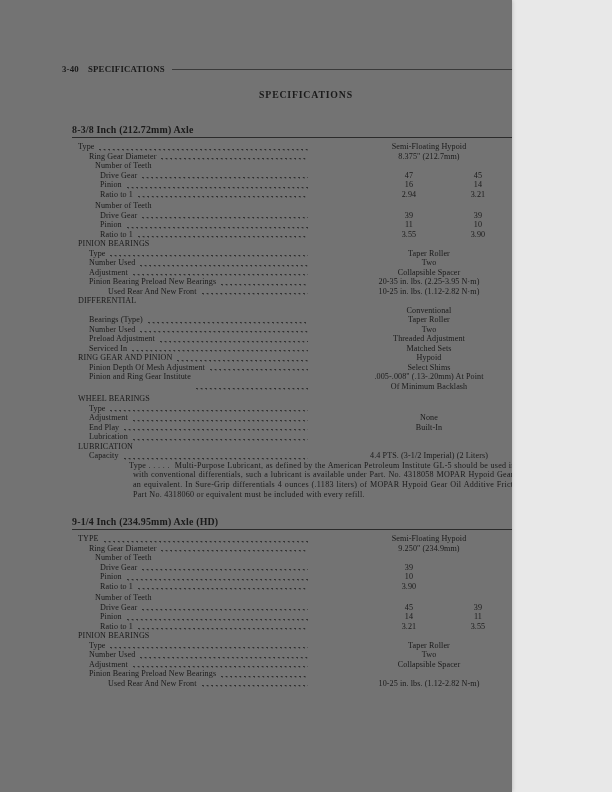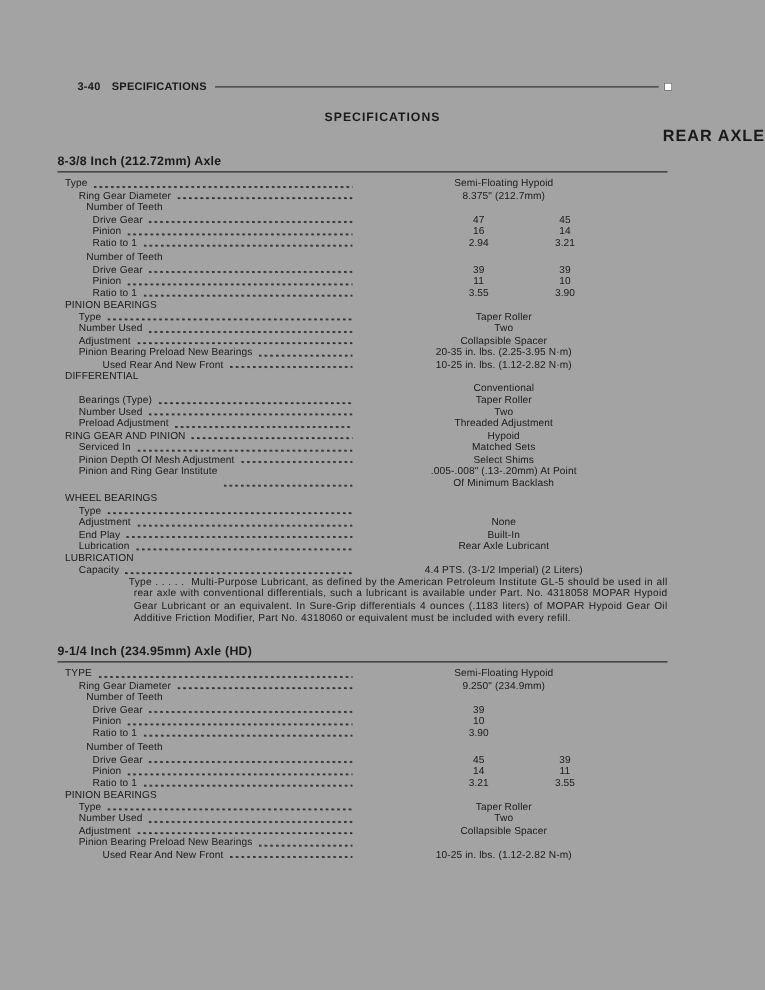--- a/index.html
+++ b/index.html
@@ -1,35 +1,35 @@
 <!DOCTYPE html>
 <html><head>
 <meta charset="utf-8">
 <style>
   html,body{margin:0;padding:0;background:#e8e8e8;}
   .page{
-    position:relative;width:612px;height:792px;background:#a3a3a3;
-    font-family:Liberation Sans, sans-serif;color:#1a1a1a;overflow:hidden;
+    position:relative;width:512px;height:792px;background:#737373;
+    font-family:Liberation Serif, serif;color:#1a1a1a;overflow:hidden;
     box-shadow:0 0 4px rgba(0,0,0,.25);
   }
   
   .pg-header{
     position:absolute;left:62px;top:64px;width:476px;
     display:flex;align-items:center;font-weight:bold;font-size:8.8px;letter-spacing:.2px;
   }
   .pg-num{margin-right:9px;}
   .hdr-rule{flex:1;height:0;border-top:1.4px solid #3a3a3a;margin-left:7px;}
   .hdr-sq{width:5px;height:5px;border:1px solid #777;margin-left:4px;background:#fff;}
   
   .doc-title{position:absolute;left:0;top:89px;width:612px;text-align:center;
     font-weight:bold;font-size:9.8px;letter-spacing:.8px;}
   .doc-subtitle{position:absolute;left:0;top:101px;width:612px;text-align:right;
     font-weight:bold;font-size:13px;letter-spacing:.8px;}
   
-  .content{position:absolute;left:46px;top:124px;width:488px;}
+  .content{position:absolute;left:72px;top:124px;width:488px;}
   .sec{margin:0 0 14px 0;}
   .sec + .sec{margin-top:17px;}
   .sec-head{
     margin:0 0 4px 0;padding:0 0 2px 0;font-size:9.9px;font-weight:bold;letter-spacing:.2px;
     border-bottom:1.6px solid #2b2b2b;
   }
   .row{display:flex;line-height:9.5px;font-size:8.1px;letter-spacing:.1px;}
   .left{width:241px;display:flex;min-width:0;}
   .lbl{white-space:nowrap;}
   .dots{
@@ -222,34 +222,34 @@
         </div>
         <div class="row">
           <div class="left">
             <span class="lbl i1">Preload Adjustment</span>
             <span class="dots"></span>
           </div>
           <div class="val"><span>Threaded Adjustment</span></div>
         </div>
         <div class="row">
           <div class="left">
+            <span class="lbl i1">Serviced In</span>
+            <span class="dots"></span>
+          </div>
+          <div class="val"><span>Matched Sets</span></div>
+        </div>
+        <div class="row">
+          <div class="left">
             <span class="lbl i0">RING GEAR AND PINION</span>
             <span class="dots"></span>
           </div>
           <div class="val"><span>Hypoid</span></div>
         </div>
         <div class="row">
           <div class="left">
-            <span class="lbl i1">Serviced In</span>
-            <span class="dots"></span>
-          </div>
-          <div class="val"><span>Matched Sets</span></div>
-        </div>
-        <div class="row">
-          <div class="left">
             <span class="lbl i1">Pinion Depth Of Mesh Adjustment</span>
             <span class="dots"></span>
           </div>
           <div class="val"><span>Select Shims</span></div>
         </div>
         <div class="row">
           <div class="left">
             <span class="lbl i1">Pinion and Ring Gear Institute</span>
             <span class="dots"></span>
           </div>
@@ -279,21 +279,20 @@
             <span class="lbl i1">End Play</span>
             <span class="dots"></span>
           </div>
           <div class="val"><span>Built-In</span></div>
         </div>
         <div class="row">
           <div class="left">
             <span class="lbl i1">Lubrication</span>
             <span class="dots"></span>
           </div>
-          <div class="val"><span>Rear Axle Lubricant</span></div>
         </div>
         <div class="row">
           <div class="left">
             <span class="lbl i0">LUBRICATION</span>
           </div>
         </div>
         <div class="row">
           <div class="left">
             <span class="lbl i1">Capacity</span>
             <span class="dots"></span>

